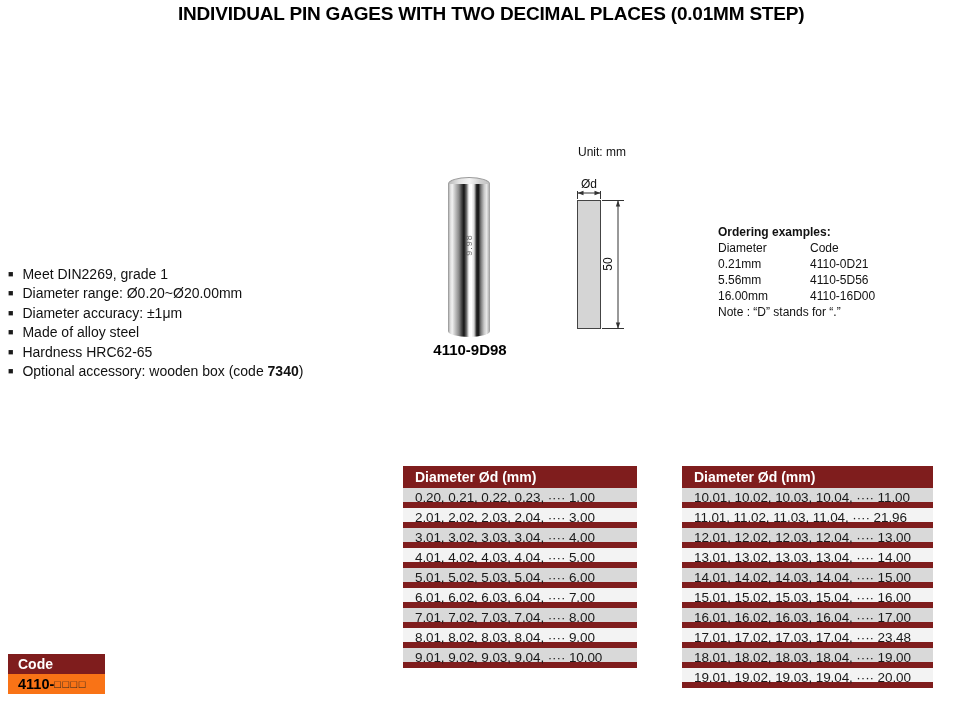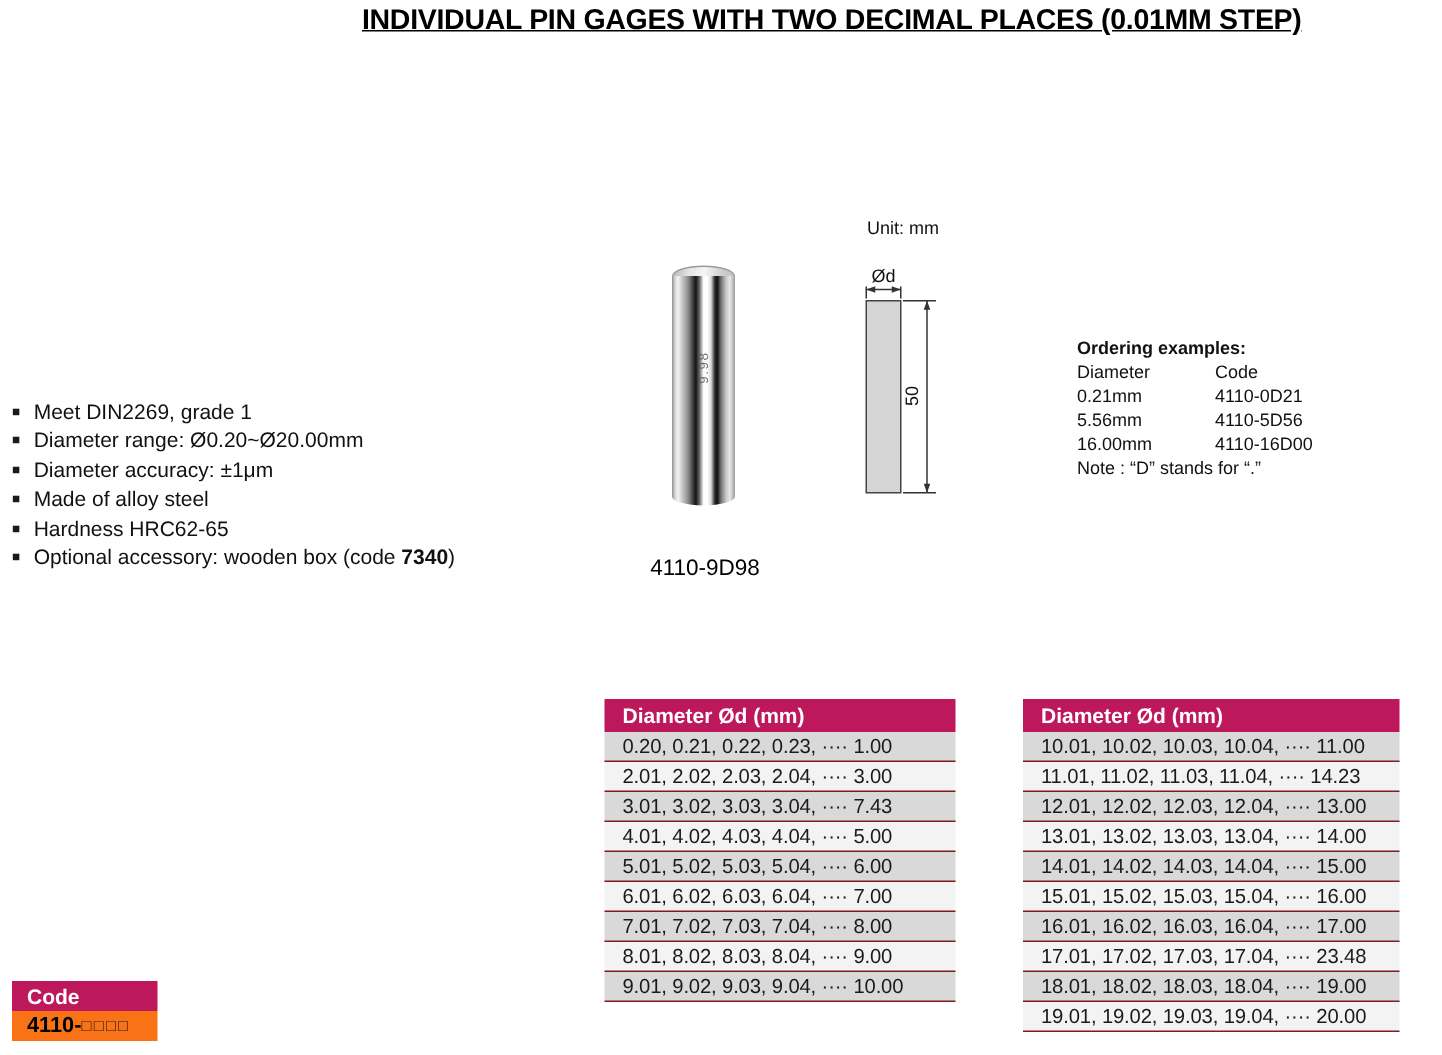--- a/index.html
+++ b/index.html
@@ -5,24 +5,23 @@
   html,body{margin:0;padding:0;}
   body{
     width:961px;height:703px;position:relative;background:#ffffff;
     font-family:"Liberation Sans","DejaVu Sans",sans-serif;color:#111;
     overflow:hidden;
   }
   .abs{position:absolute;}
 
   
   .title{
-    left:164px;top:3px;width:781px;text-align:center;
+    left:178px;top:3px;width:781px;text-align:left;
     font-size:19px;font-weight:bold;color:#000;letter-spacing:-0.2px;
     white-space:nowrap;
-    text-decoration:underline;
   }
 
   
   .features{left:8px;top:266px;font-size:14px;line-height:17.4px;}
   .feature{display:flex;align-items:baseline;white-space:nowrap;}
   .bullet{font-size:9px;margin-right:9px;position:relative;top:-2px;color:#1a1a1a;}
   .feature b{font-weight:bold;text-align:center;}
 
   
   .pin-body{
@@ -38,22 +37,22 @@
     left:448px;top:177px;width:42px;height:14px;border-radius:50%;
     background:linear-gradient(100deg,#b7b7b7 0%,#e3e3e3 25%,#f5f5f5 50%,#d2d2d2 75%,#c0c0c0 100%);
     border:1px solid #9b9b9b;box-sizing:border-box;
   }
   .pin-engraving{
     left:448px;top:240px;width:42px;text-align:center;
     transform:rotate(-90deg);font-size:9px;color:rgba(90,90,90,0.85);
     letter-spacing:1px;
   }
   .pin-caption{
-    left:420px;top:370px;width:100px;text-align:center;
-    font-size:15px;font-weight:normal;color:#000;
+    left:420px;top:341px;width:100px;text-align:center;
+    font-size:15px;font-weight:bold;color:#000;
   }
 
   
   .unit-label{left:578px;top:145px;font-size:12px;color:#111;}
   .drawing-svg{left:560px;top:170px;}
 
   
   .ordering{left:718px;top:224px;width:210px;font-size:12px;line-height:16px;}
   .ordering-heading{font-weight:bold;}
   .ord-row{display:flex;align-items:center;}
@@ -63,40 +62,40 @@
   
   .dtable{top:466px;}
   .dtable-1{left:403px;width:234px;}
   .dtable-2{left:682px;width:251px;}
   .dtable-header{
     height:22px;line-height:22px;color:#fff;font-weight:bold;font-size:14px;
     padding-left:12px;box-sizing:border-box;
   }
   .t-row{
     height:20px;line-height:20px;font-size:13.5px;padding-left:12px;
-    box-sizing:border-box;border-bottom:1px solid #7f1d1d;white-space:nowrap;
+    box-sizing:border-box;border-bottom:6px solid #7f1d1d;white-space:nowrap;
     letter-spacing:-0.1px;color:#1a1a1a;
   }
   .rows > .t-row:nth-child(odd){background:#d9d9d9;}
   .rows > .t-row:nth-child(even){background:#f3f3f3;}
 
   
   .code-box{left:8px;top:654px;width:97px;}
   .code-header{
     height:20px;line-height:20px;color:#fff;font-weight:bold;font-size:14px;
     padding-left:10px;box-sizing:border-box;
   }
   .code-value{
     height:20px;line-height:20px;background:#f97316;padding-left:10px;
     box-sizing:border-box;white-space:nowrap;
   }
   .code-prefix{font-weight:bold;font-size:14.5px;color:#000;}
   .code-squares{font-size:11px;letter-spacing:1.5px;color:#222;position:relative;top:-1px;}
 
-  .green-bg{background:#be185d;}
+  .green-bg{background:#7f1d1d;}
   svg text{font-family:"Liberation Sans","DejaVu Sans",sans-serif;}
 </style>
 </head>
 <body>
 
 <div class="abs title">INDIVIDUAL PIN GAGES WITH TWO DECIMAL PLACES (0.01MM STEP)</div>
 
 <div class="abs features">
   <div class="feature">
     <span class="bullet">■</span>
@@ -168,35 +167,35 @@
     <span>4110-16D00</span>
   </div>
   <div class="ordering-note">Note : “D” stands for “.”</div>
 </div>
 
 <div class="abs dtable dtable-1">
   <div class="dtable-header green-bg">Diameter Ød (mm)</div>
   <div class="rows">
     <div class="t-row">0.20, 0.21, 0.22, 0.23, ···· 1.00</div>
     <div class="t-row">2.01, 2.02, 2.03, 2.04, ···· 3.00</div>
-    <div class="t-row">3.01, 3.02, 3.03, 3.04, ···· 7.43</div>
+    <div class="t-row">3.01, 3.02, 3.03, 3.04, ···· 4.00</div>
     <div class="t-row">4.01, 4.02, 4.03, 4.04, ···· 5.00</div>
     <div class="t-row">5.01, 5.02, 5.03, 5.04, ···· 6.00</div>
     <div class="t-row">6.01, 6.02, 6.03, 6.04, ···· 7.00</div>
     <div class="t-row">7.01, 7.02, 7.03, 7.04, ···· 8.00</div>
     <div class="t-row">8.01, 8.02, 8.03, 8.04, ···· 9.00</div>
     <div class="t-row">9.01, 9.02, 9.03, 9.04, ···· 10.00</div>
   </div>
 </div>
 
 <div class="abs dtable dtable-2">
   <div class="dtable-header green-bg">Diameter Ød (mm)</div>
   <div class="rows">
     <div class="t-row">10.01, 10.02, 10.03, 10.04, ···· 11.00</div>
-    <div class="t-row">11.01, 11.02, 11.03, 11.04, ···· 14.23</div>
+    <div class="t-row">11.01, 11.02, 11.03, 11.04, ···· 21.96</div>
     <div class="t-row">12.01, 12.02, 12.03, 12.04, ···· 13.00</div>
     <div class="t-row">13.01, 13.02, 13.03, 13.04, ···· 14.00</div>
     <div class="t-row">14.01, 14.02, 14.03, 14.04, ···· 15.00</div>
     <div class="t-row">15.01, 15.02, 15.03, 15.04, ···· 16.00</div>
     <div class="t-row">16.01, 16.02, 16.03, 16.04, ···· 17.00</div>
     <div class="t-row">17.01, 17.02, 17.03, 17.04, ···· 23.48</div>
     <div class="t-row">18.01, 18.02, 18.03, 18.04, ···· 19.00</div>
     <div class="t-row">19.01, 19.02, 19.03, 19.04, ···· 20.00</div>
   </div>
 </div>

